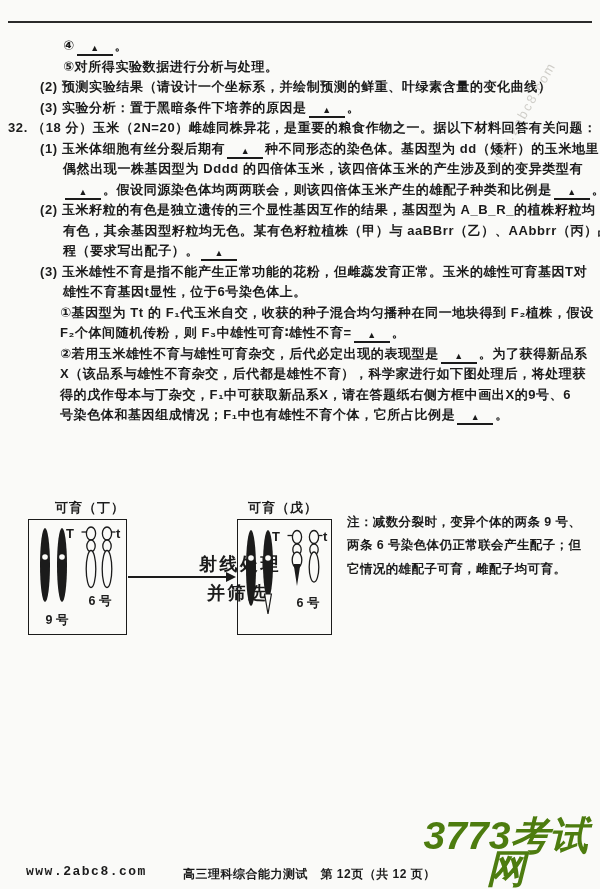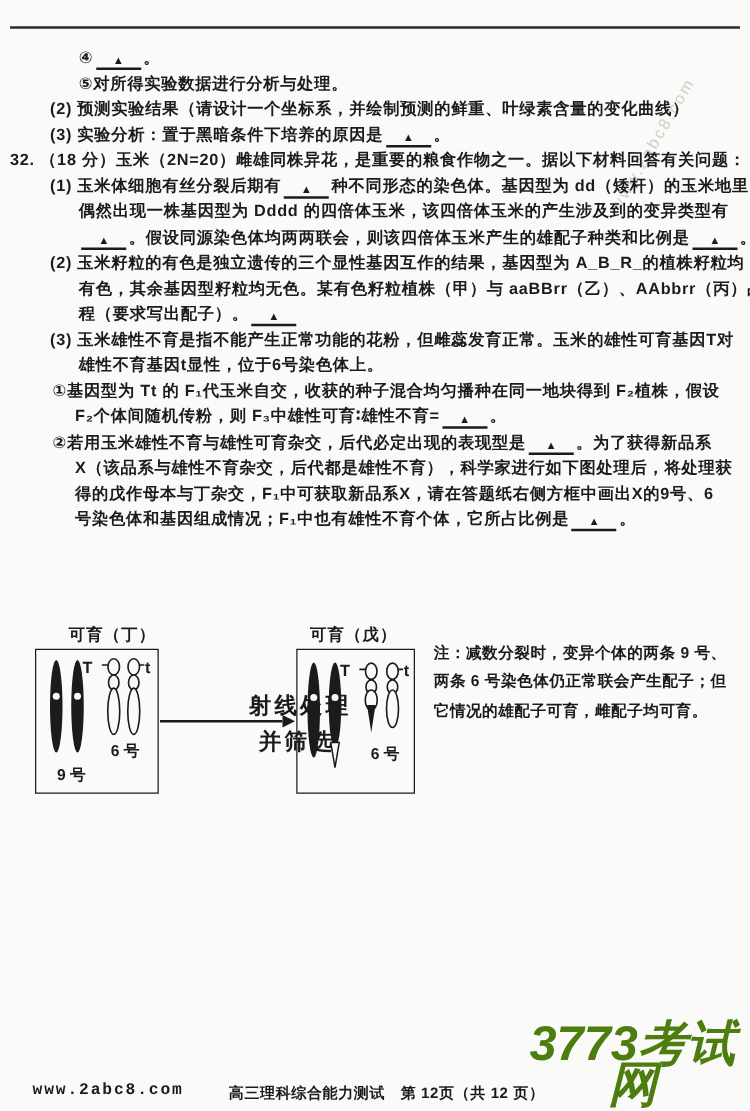--- a/index.html
+++ b/index.html
@@ -19,21 +19,21 @@
     position:absolute; left:492px; top:160px; color:#c5c3bd; opacity:.8;
     font-size:13px; letter-spacing:2px; white-space:nowrap;
     transform:rotate(-60deg); transform-origin:0 50%;
   }
   
   .content{position:absolute; top:36px; left:0; width:600px; font-size:13px; font-weight:600;}
   .tline{height:20.5px; line-height:20.5px; white-space:nowrap; letter-spacing:0.6px;}
   .l0{padding-left:8px;}
   .l1{padding-left:40px;}
   .l2{padding-left:63px;}
-  .l2i{padding-left:42px;}
+  .l2i{padding-left:60px;}
   .l3{padding-left:60px;}
   .blank{
     display:inline-block; min-width:36px; margin:0 2px; text-align:center;
     border-bottom:2px solid #1b1b1b; font-size:9px; height:13px; line-height:14px;
     vertical-align:-1px; letter-spacing:0;
   }
   
   .dg-label{position:absolute; font-size:13px; font-weight:700; letter-spacing:1px;}
   #lbl-ding{left:55px; top:499px;}
   #lbl-wu{left:248px; top:499px;}

